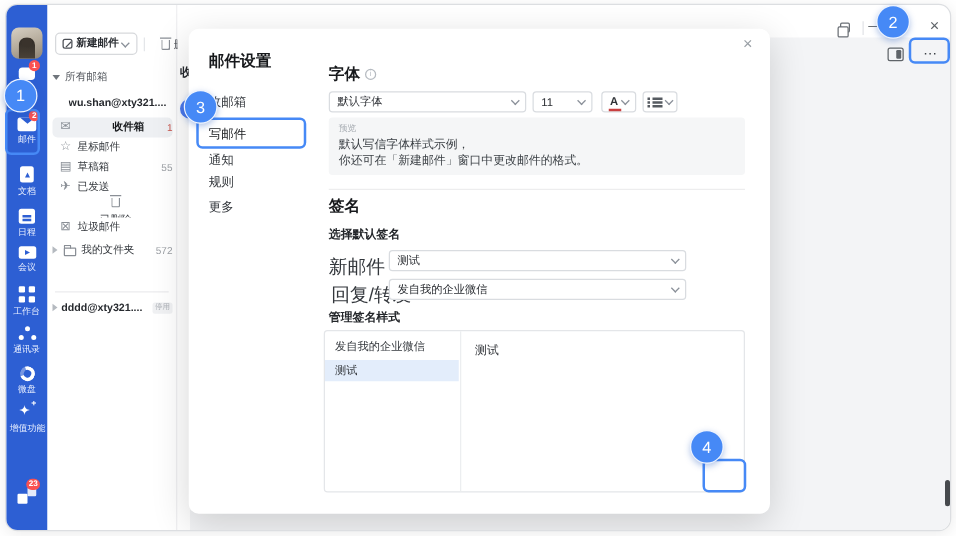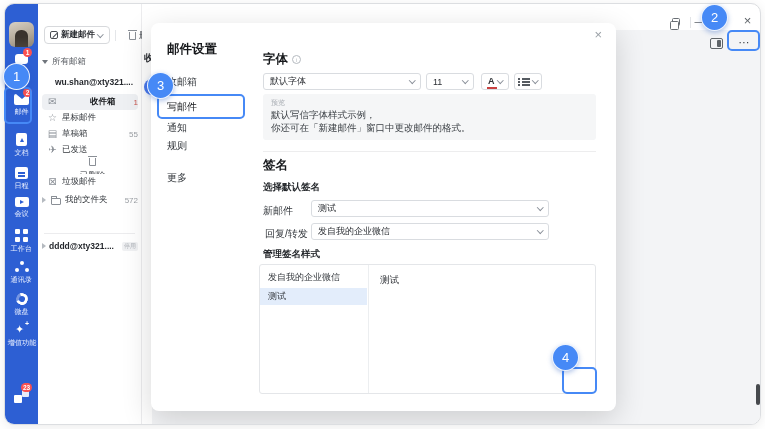--- a/index.html
+++ b/index.html
@@ -107,21 +107,21 @@
   .colA::after{content:"";position:absolute;left:-1px;bottom:-3px;width:10px;height:2.5px;background:#c94040;}
   .i-list{width:12px;height:9px;position:relative;}
   .i-list::before{content:"";position:absolute;left:0;top:1px;width:1.5px;height:1.5px;background:#565b61;box-shadow:0 3px 0 #565b61,0 6px 0 #565b61;}
   .i-list::after{content:"";position:absolute;left:4px;top:1px;width:8px;height:1.5px;background:#565b61;box-shadow:0 3px 0 #565b61,0 6px 0 #565b61;}
   .preview-box{position:absolute;left:112px;top:71px;width:333px;height:46px;background:#f5f6f7;border-radius:3px;}
   .pv-tag{position:absolute;left:8px;top:4px;font-size:7px;color:#a8adb3;}
   .pv-l1{position:absolute;left:8px;top:15px;font-size:9.5px;color:#3a3f44;}
   .pv-l2{position:absolute;left:8px;top:28px;font-size:9.5px;color:#3a3f44;}
   .cdiv{position:absolute;left:112px;top:128px;width:333px;height:1px;background:#ededee;}
   .sub-label{position:absolute;font-size:9.5px;font-weight:bold;color:#24272b;}
-  .row-label{position:absolute;font-size:10px;color:#33373c;}
+  .row-label{position:absolute;font-size:15px;color:#33373c;}
   .sigbox{position:absolute;left:108px;top:241px;width:337px;height:130px;border:1px solid #e4e6e9;border-radius:3px;background:#fff;}
   .sigcol{position:absolute;left:0;top:0;bottom:0;width:109px;border-right:1px solid #eceef0;}
   .sigitem{position:absolute;left:0;right:1px;height:17px;display:flex;align-items:center;padding:0 8px;font-size:9px;color:#33373c;cursor:pointer;white-space:nowrap;overflow:hidden;}
   .sigitem.sel{background:#e3edfb;}
   .sigprev{position:absolute;left:120px;top:9px;font-size:9.5px;color:#2b2e33;}
 
   
   .anno-circle{position:absolute;width:27px;height:27px;border-radius:50%;background:#4689f6;color:#fff;
     font-size:13px;display:flex;align-items:center;justify-content:center;z-index:50;
     border:1.5px solid rgba(255,255,255,.9);box-shadow:0 2px 5px rgba(35,89,190,.35);}
@@ -281,21 +281,21 @@
     <div class="scroll-thumb"></div>
 
     <div class="dialog">
       <span class="dlg-close">×</span>
       <div class="dlg-title">邮件设置</div>
 
       <div class="nav-item" style="top:52px;">收邮箱</div>
       <div class="nav-item active" style="top:77px;">写邮件</div>
       <div class="nav-item" style="top:98px;">通知</div>
       <div class="nav-item" style="top:116px;">规则</div>
-      <div class="nav-item" style="top:148px;font-family:Liberation Serif, serif;">更多</div>
+      <div class="nav-item" style="top:136px;font-family:Liberation Serif, serif;">更多</div>
 
       <div class="sec-title" style="left:112px;top:28px;">
         <span>字体</span>
         <span class="i-info"></span>
       </div>
       <div class="select" style="left:112px;top:50px;width:158px;gap:32px;">
         <span>默认字体</span>
         <span class="chev"></span>
       </div>
       <div class="select" style="left:275px;top:50px;width:48px;">

